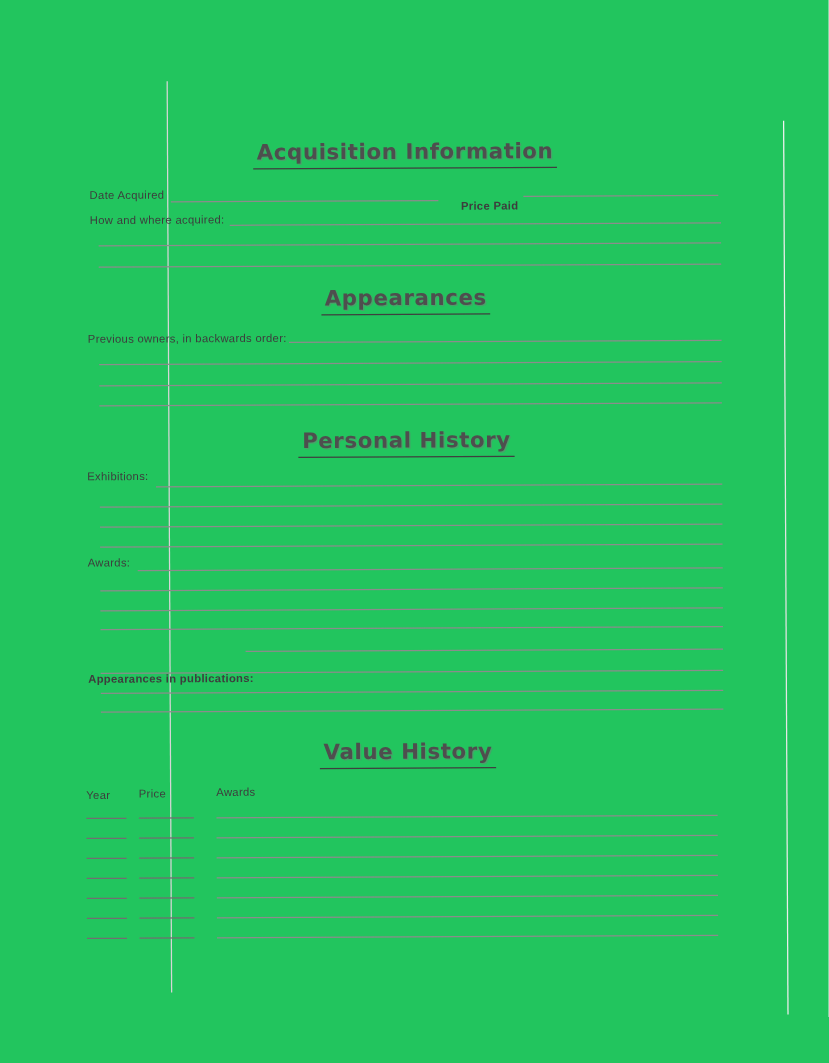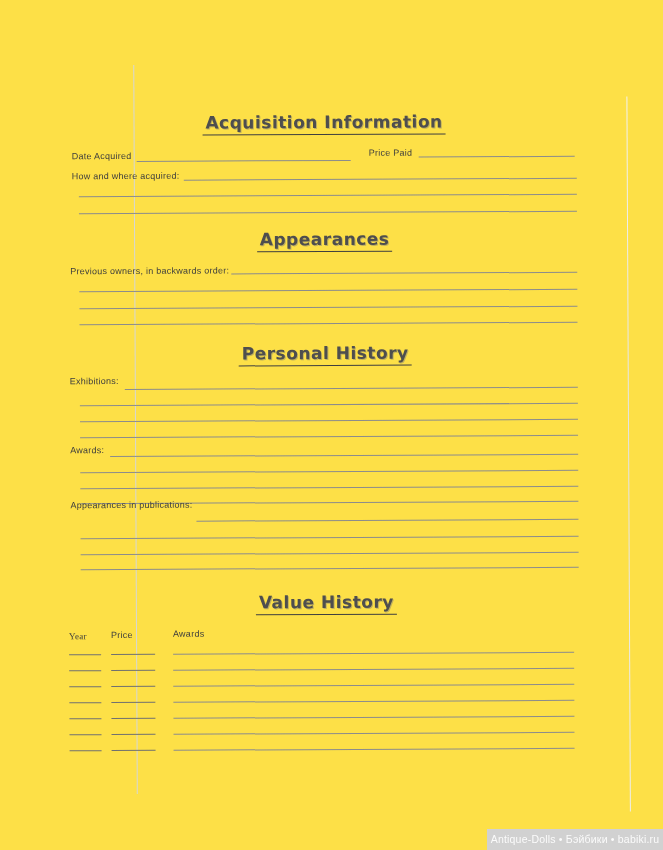--- a/index.html
+++ b/index.html
@@ -1,19 +1,19 @@
 <!DOCTYPE html>
 <html><head>
 <meta charset="utf-8">
 <style>
   html,body{margin:0;padding:0;background:#ffffff;}
   .page{
     position:relative;
     width:663px;height:850px;
-    background:#fde047;
+    background:#22c55e;
     overflow:hidden;
     font-family:"Liberation Sans", sans-serif;
   }
   
   .sheet{
     position:absolute;inset:0;
     transform:rotate(-0.28deg);
     transform-origin:331px 425px;
   }
   .margin-line{
@@ -75,21 +75,21 @@
     <div class="margin-line"></div>
     <div class="page-edge"></div>
 
     <div class="heading" style="top:112px;">
       <span class="ht">Acquisition Information</span>
     </div>
 
     <span class="lbl" style="left:73px;top:150px;">Date Acquired</span>
     <span class="wl" style="left:138px;top:160px;width:214px;"></span>
 
-    <span class="lbl" style="left:370px;top:148px;">Price Paid</span>
+    <span class="lbl" style="left:370px;top:160px;font-weight:bold;">Price Paid</span>
     <span class="wl" style="left:420px;top:157px;width:156px;"></span>
 
     <span class="lbl" style="left:73px;top:170px;">How and where acquired:</span>
     <span class="wl" style="left:185px;top:179px;width:393px;"></span>
 
     <span class="wl" style="left:80px;top:195px;width:498px;"></span>
     <span class="wl" style="left:80px;top:212px;width:498px;"></span>
 
     <div class="heading" style="top:229px;">
       <span class="ht">Appearances</span>
@@ -113,32 +113,32 @@
     <span class="wl" style="left:80px;top:420px;width:498px;"></span>
     <span class="wl" style="left:80px;top:436px;width:498px;"></span>
 
     <span class="lbl" style="left:70px;top:444px;">Awards:</span>
     <span class="wl" style="left:110px;top:455px;width:468px;"></span>
 
     <span class="wl" style="left:80px;top:471px;width:498px;"></span>
     <span class="wl" style="left:80px;top:487px;width:498px;"></span>
     <span class="wl" style="left:80px;top:502px;width:498px;"></span>
 
-    <span class="lbl" style="left:70px;top:499px;">Appearances in publications:</span>
+    <span class="lbl" style="left:70px;top:537px;font-weight:bold;">Appearances in publications:</span>
     <span class="wl" style="left:196px;top:520px;width:382px;"></span>
 
     <span class="wl" style="left:80px;top:537px;width:498px;"></span>
     <span class="wl" style="left:80px;top:553px;width:498px;"></span>
     <span class="wl" style="left:80px;top:568px;width:498px;"></span>
 
     <div class="heading" style="top:592px;">
       <span class="ht">Value History</span>
     </div>
 
-    <span class="lbl" style="left:68px;top:630px;font-family:Liberation Serif, serif;">Year</span>
+    <span class="lbl" style="left:68px;top:630px;">Year</span>
     <span class="lbl" style="left:110px;top:629px;">Price</span>
     <span class="lbl" style="left:172px;top:628px;">Awards</span>
 
     <div id="vh-rows">
         <div class="vh-row" style="top: 653px;">
           <span class="wl year-line"></span>
           <span class="wl value-line"></span>
           <span class="wl source-line"></span>
         </div>
         <div class="vh-row" style="top: 669px;">
@@ -168,14 +168,13 @@
         </div>
         <div class="vh-row" style="top: 749px;">
           <span class="wl year-line"></span>
           <span class="wl value-line"></span>
           <span class="wl source-line"></span>
         </div>
       </div>
 
   </div>
 
-  <div class="watermark">Antique-Dolls • Бэйбики • babiki.ru</div>
 </div>
 
 </body></html>

